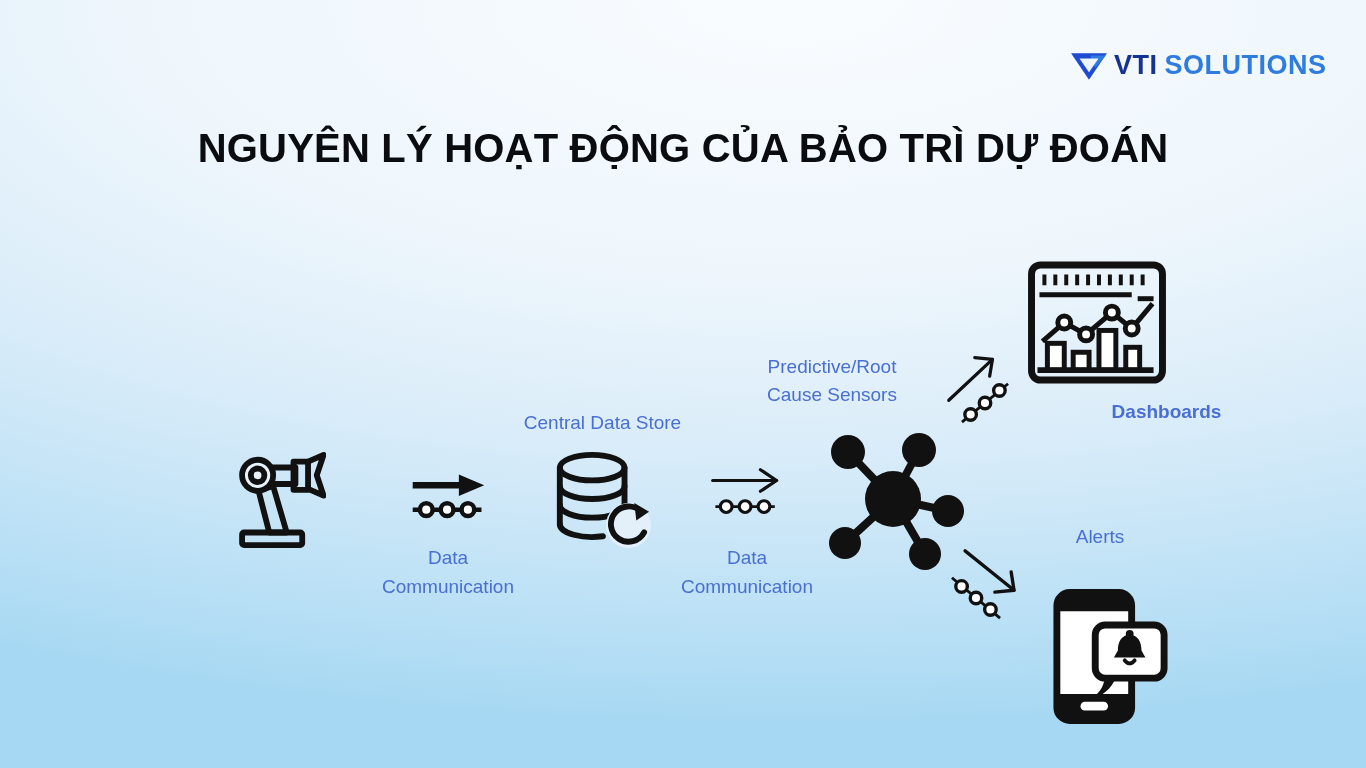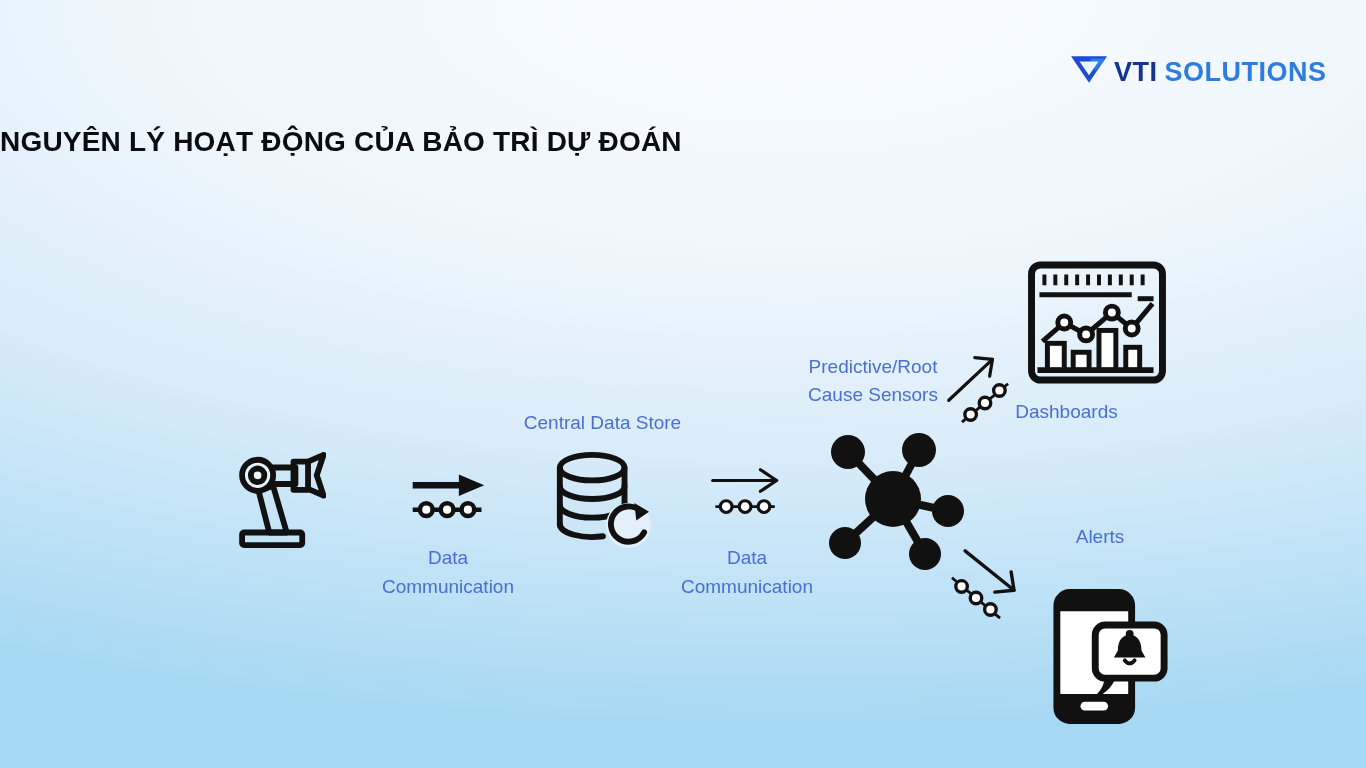--- a/index.html
+++ b/index.html
@@ -20,30 +20,30 @@
   .abs { position: absolute; }
 
   
   .logo {
     left: 1070px; top: 50px;
     display: flex; align-items: center; gap: 6px;
   }
   .logo .mark { width: 38px; height: 30px; }
   .logo .brand {
     font-size: 27px; font-weight: bold; letter-spacing: 0.5px;
-    display: flex; gap: 7px; align-items: baseline; margin-top: 7px;
+    display: flex; gap: 7px; align-items: baseline;
   }
   .logo .brand .primary { color: #16338f; }
   .logo .brand .secondary { color: #2e7cdf; text-align: right; }
 
   
   .title {
     left: 0; top: 126px; width: 1366px;
-    text-align: left;
-    font-size: 28px; font-weight: bold;
+    text-align: center;
+    font-size: 40px; font-weight: bold;
     color: #0a0c10; letter-spacing: 0.2px;
   }
 
   
   .lbl {
     color: #4a6fd2;
     font-size: 19px;
     text-align: center;
     line-height: 29px;
   }
@@ -151,21 +151,21 @@
         <circle cx="71" cy="76" r="28"></circle>
         <circle cx="26" cy="29" r="17"></circle>
         <circle cx="97" cy="27" r="17"></circle>
         <circle cx="126" cy="88" r="16"></circle>
         <circle cx="103" cy="131" r="16"></circle>
         <circle cx="23" cy="120" r="16"></circle>
       </g>
     </svg>
   </div>
 
-  <div class="abs lbl" style="left:793px; top:353px; width:160px; line-height:28px;">
+  <div class="abs lbl" style="left:752px; top:353px; width:160px; line-height:28px;">
     <div>Predictive/Root</div>
     <div>Cause Sensors</div>
   </div>
   <div class="abs" style="left:946px; top:352px; width:52px; height:52px;">
     <svg viewBox="0 0 56 54">
       <g fill="none" stroke="#111" stroke-width="3.5" stroke-linecap="round" stroke-linejoin="round">
         <line x1="3" y1="51" x2="50" y2="7"></line>
         <polyline points="31,5 50,7 47,25"></polyline>
       </g>
     </svg>
@@ -196,21 +196,21 @@
       </g>
       <g fill="#fff" stroke="#111" stroke-width="5">
         <rect x="21" y="84" width="17" height="27"></rect>
         <rect x="47" y="93" width="16" height="18"></rect>
         <rect x="73" y="71" width="17" height="40"></rect>
         <rect x="100" y="88" width="14" height="23"></rect>
       </g>
       <line x1="11" y1="111" x2="128" y2="111" stroke="#111" stroke-width="6"></line>
     </svg>
   </div>
-  <div class="abs lbl" style="left:1004px; top:397px; width:125px;">Dashboards</div>
+  <div class="abs lbl" style="left:1104px; top:397px; width:125px;font-weight:bold;">Dashboards</div>
 
   <div class="abs" style="left:962px; top:548px; width:58px; height:48px;">
     <svg viewBox="0 0 60 50">
       <g fill="none" stroke="#111" stroke-width="3.5" stroke-linecap="round" stroke-linejoin="round">
         <line x1="3" y1="3" x2="54" y2="44"></line>
         <polyline points="51,25 54,44 34,46"></polyline>
       </g>
     </svg>
   </div>
   <div class="abs" style="left:948px; top:572px; width:56px; height:50px;">

